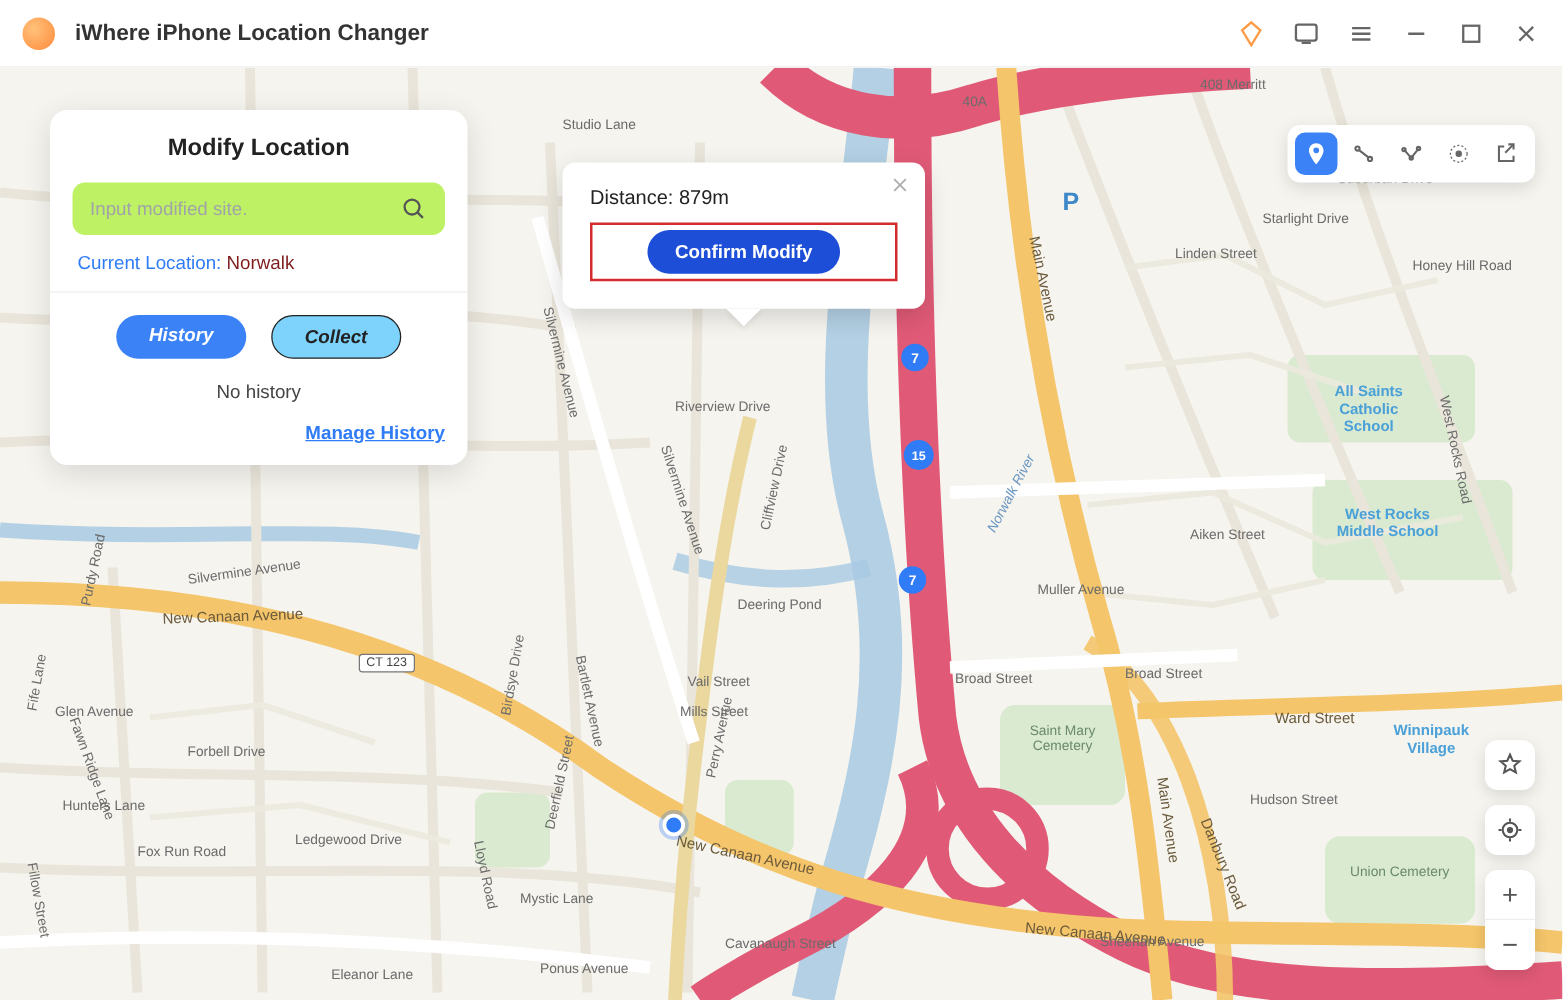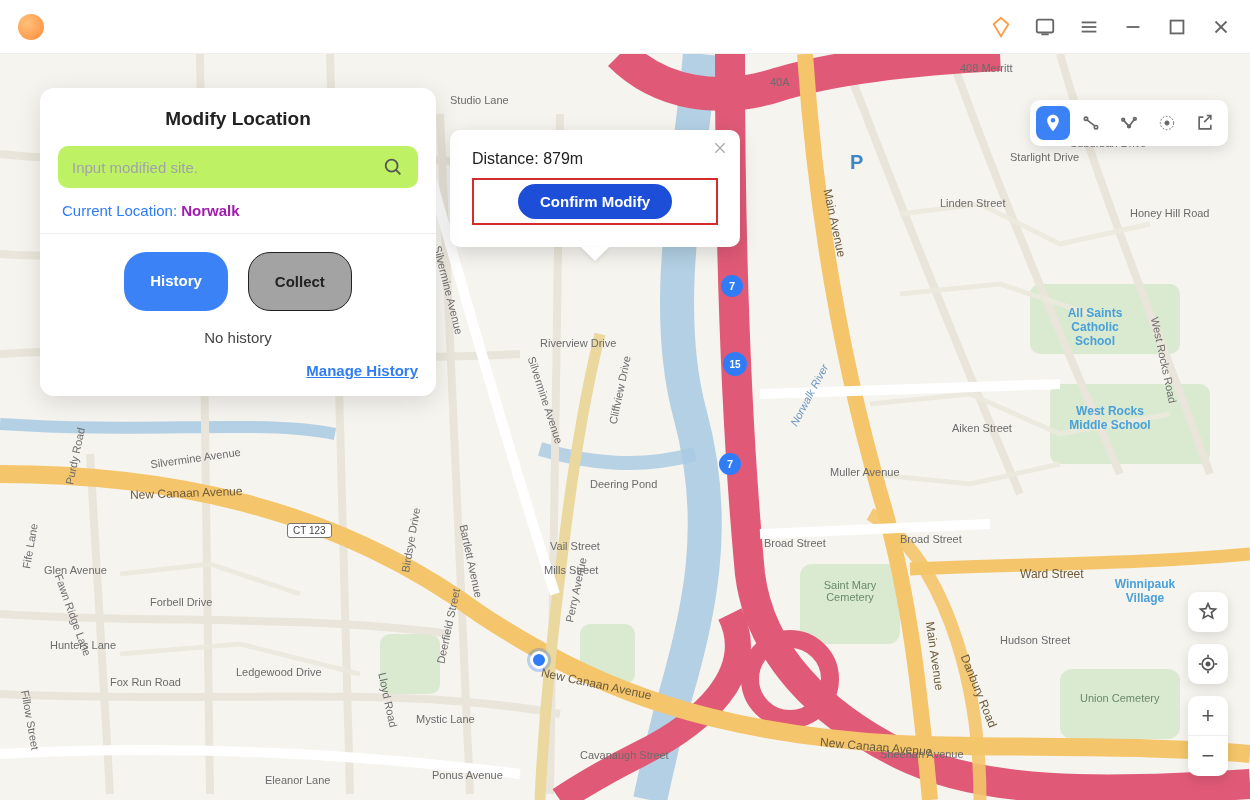--- a/index.html
+++ b/index.html
@@ -12,34 +12,34 @@
 .titlebar .right { margin-left: auto; display: flex; align-items: center; gap: 22px; }
 .tb-btn { width: 22px; height: 22px; display: flex; align-items: center; justify-content: center; color: #666; cursor: pointer; }
 .tb-btn svg { width: 100%; height: 100%; }
 .tb-diamond { color: #ff9b46; }
 
 
 .map { position: absolute; top: 54px; left: 0; right: 0; bottom: 0; overflow: hidden; }
 .map-svg { position: absolute; inset: 0; width: 100%; height: 100%; }
 
 
-.panel { position: absolute; top: 88px; left: 40px; width: 396px; background: #fff; border-radius: 14px; box-shadow: 0 6px 24px rgba(0,0,0,0.12); padding: 20px 18px 16px; z-index: 40; }
+.panel { position: absolute; top: 88px; left: 40px; width: 334px; background: #fff; border-radius: 14px; box-shadow: 0 6px 24px rgba(0,0,0,0.12); padding: 20px 18px 16px; z-index: 40; }
 .panel-title { text-align: center; font-size: 19px; font-weight: 700; color: #222; margin-bottom: 16px; }
 .search-box { display: flex; align-items: center; background: #bef264; border-radius: 10px; padding: 10px 14px; margin-bottom: 14px; }
 .search-box input { flex: 1; border: none; background: transparent; font-size: 15px; color: #555; outline: none; }
 .search-box input::placeholder { color: #a0a3a8; }
 .search-box .sicon { width: 22px; height: 22px; color: #555; }
 .curloc { font-size: 15px; margin-bottom: 14px; padding: 0 4px; }
 .curloc .lbl { color: #2f7cf6; font-weight: 500; }
-.curloc .val { color: #a21caf; font-weight: 700; }
+.curloc .val { color: #7f1d1d; font-weight: 400; }
 .hr { border: none; border-top: 1px solid #eee; margin: 0 -18px 18px; }
 .tabs { display: flex; justify-content: center; gap: 20px; margin-bottom: 18px; }
-.chip { padding: 20px 26px; border-radius: 22px; font-size: 15px; font-weight: 600; cursor: pointer; }
+.chip { padding: 8px 26px; border-radius: 22px; font-size: 15px; font-weight: 600; cursor: pointer; font-style: italic; }
 .chip.active { background: #3b82f6; color: #fff; }
-.chip.outline { background: #a3a3a3; color: #222; border: 1.5px solid #222; }
+.chip.outline { background: #7dd3fc; color: #222; border: 1.5px solid #222; }
 .empty-msg { text-align: center; font-size: 15px; color: #444; margin-bottom: 16px; }
 .manage-row { text-align: right; }
 .manage-link { color: #2f7cf6; font-size: 15px; font-weight: 600; text-decoration: underline; cursor: pointer; }
 
 
 .popup { position: absolute; top: 130px; left: 450px; width: 290px; background: #fff; border-radius: 10px; box-shadow: 0 6px 20px rgba(0,0,0,0.15); padding: 20px 22px 22px; z-index: 35; }
 .popup .close-x { position: absolute; top: 10px; right: 12px; width: 16px; height: 16px; color: #aaa; cursor: pointer; }
 .popup .line { font-size: 16px; color: #222; margin-bottom: 10px; }
 .popup .btn-frame { border: 2.5px solid #d42c2c; padding: 4px; display: flex; justify-content: center; margin-top: 6px; }
 .popup .btn-confirm { background: #1d4ed8; color: #fff; font-size: 15px; font-weight: 600; border: none; border-radius: 22px; padding: 9px 22px; cursor: pointer; }
@@ -70,20 +70,21 @@
 .poi.river { color: #6a97c2; font-style: italic; }
 .route-shield { position: absolute; background: #fff; border: 1px solid #777; border-radius: 3px; padding: 1px 5px; font-size: 10px; color: #444; z-index: 5; }
 .park-p { position: absolute; color: #3b87c8; font-size: 20px; font-weight: 700; z-index: 5; }
 
 </style>
 </head>
 <body>
 
 <div class="titlebar">
   <div class="logo"></div>
+  <div class="title">iWhere iPhone Location Changer</div>
   <div class="right">
     <div class="tb-btn tb-diamond">
       <svg viewBox="0 0 24 24" fill="none" stroke="currentColor" stroke-width="2">
           <path d="M12 2 L20 9 L12 22 L4 9 Z"></path>
         </svg>
     </div>
     <div class="tb-btn">
       <svg viewBox="0 0 24 24" fill="none" stroke="currentColor" stroke-width="2">
           <rect x="3" y="4" width="18" height="14" rx="2"></rect>
           <path d="M8 20h8"></path>
@@ -193,21 +194,21 @@
   <div class="st big" style="top:623px;left:540px;transform:rotate(12deg);">New Canaan Avenue</div>
   <div class="st big" style="top:686px;left:820px;transform:rotate(5deg);">New Canaan Avenue</div>
   <div class="st big" style="top:162px;left:800px;transform:rotate(78deg);">Main Avenue</div>
   <div class="st big" style="top:595px;left:900px;transform:rotate(82deg);">Main Avenue</div>
   <div class="st" style="top:483px;left:764px;">Broad Street</div>
   <div class="st" style="top:479px;left:900px;">Broad Street</div>
   <div class="st big" style="top:513px;left:1020px;">Ward Street</div>
   <div class="st" style="top:230px;left:403px;transform:rotate(76deg);">Silvermine Avenue</div>
   <div class="st" style="top:340px;left:500px;transform:rotate(72deg);">Silvermine Avenue</div>
   <div class="st" style="top:398px;left:150px;transform:rotate(-8deg);">Silvermine Avenue</div>
-  <div class="st" style="top:283px;left:540px;">Riverview Drive</div>
+  <div class="st" style="top:266px;left:540px;">Riverview Drive</div>
   <div class="st" style="top:703px;left:432px;margin-top:12px;">Ponus Avenue</div>
   <div class="st" style="top:530px;left:543px;transform:rotate(-78deg);">Perry Avenue</div>
   <div class="st" style="top:612px;left:220px;padding-left:16px;">Ledgewood Drive</div>
   <div class="st" style="top:660px;left:0px;transform:rotate(80deg);">Fillow Street</div>
   <div class="st" style="top:330px;left:585px;transform:rotate(-78deg);">Cliffview Drive</div>
   <div class="st" style="top:510px;left:44px;">Glen Avenue</div>
   <div class="st" style="top:542px;left:150px;">Forbell Drive</div>
   <div class="st" style="top:396px;left:46px;transform:rotate(-78deg);">Purdy Road</div>
   <div class="st" style="top:640px;left:360px;transform:rotate(78deg);">Lloyd Road</div>
   <div class="st" style="top:622px;left:110px;">Fox Run Road</div>
@@ -219,21 +220,21 @@
   <div class="st" style="top:501px;left:434px;transform:rotate(78deg);">Bartlett Avenue</div>
   <div class="st" style="top:486px;left:550px;">Vail Street</div>
   <div class="st" style="top:510px;left:544px;">Mills Street</div>
   <div class="st" style="top:695px;left:580px;">Cavanaugh Street</div>
   <div class="st" style="top:659px;left:416px;">Mystic Lane</div>
   <div class="st" style="top:555px;left:30px;transform:rotate(70deg);">Fawn Ridge Lane</div>
   <div class="st" style="top:585px;left:50px;">Hunters Lane</div>
   <div class="st" style="top:720px;left:265px;">Eleanor Lane</div>
   <div class="st" style="top:694px;left:880px;">Sheehan Avenue</div>
   <div class="st" style="top:143px;left:940px;">Linden Street</div>
-  <div class="st" style="top:97px;left:1010px;">Starlight Drive</div>
+  <div class="st" style="top:115px;left:1010px;">Starlight Drive</div>
   <div class="st" style="top:83px;left:1070px;">Suburban Drive</div>
   <div class="st" style="top:153px;left:1130px;">Honey Hill Road</div>
   <div class="st" style="top:65px;left:1130px;">Grumman Hill Road</div>
   <div class="st" style="top:486px;left:7px;transform:rotate(-80deg);">Fife Lane</div>
   <div class="st" style="top:48px;left:130px;">Grumman Avenue</div>
   <div class="st" style="top:80px;left:60px;">Coachmans</div>
   <div class="st" style="top:480px;left:378px;transform:rotate(-80deg);">Birdsye Drive</div>
   <div class="st" style="top:580px;left:1000px;">Hudson Street</div>
   <div class="st" style="top:300px;left:1120px;transform:rotate(78deg);">West Rocks Road</div>
   <div class="st" style="top:8px;left:960px;">408 Merritt</div>

